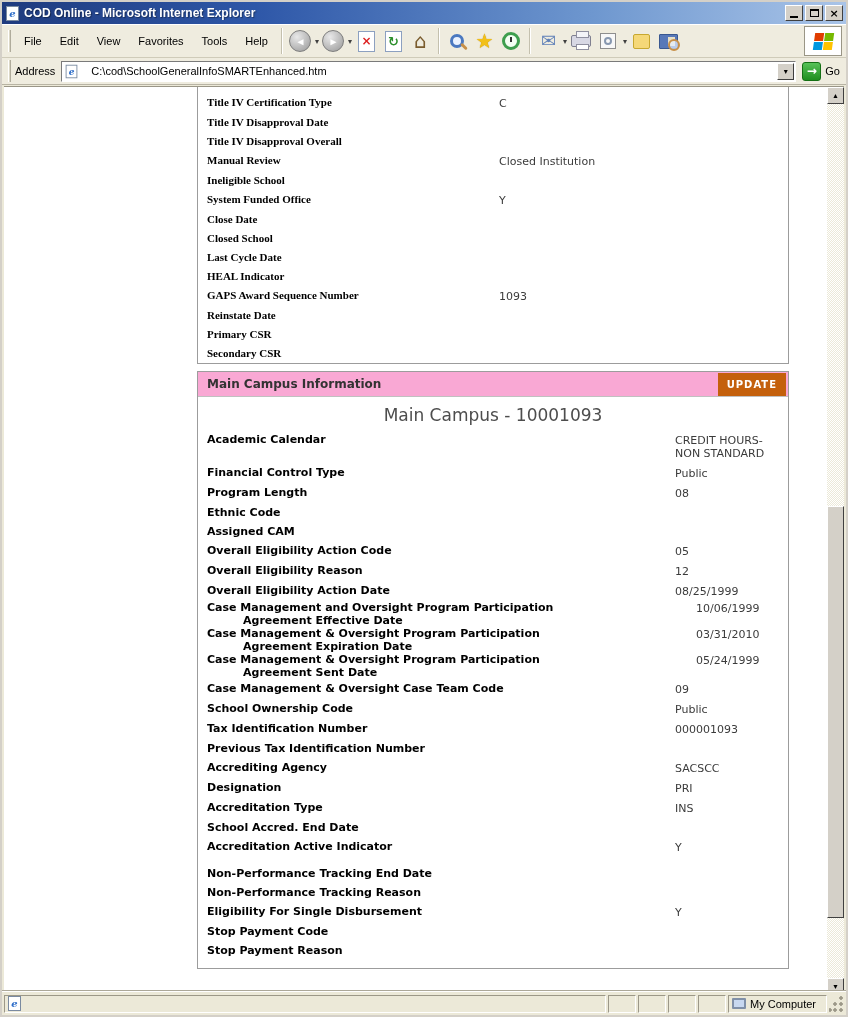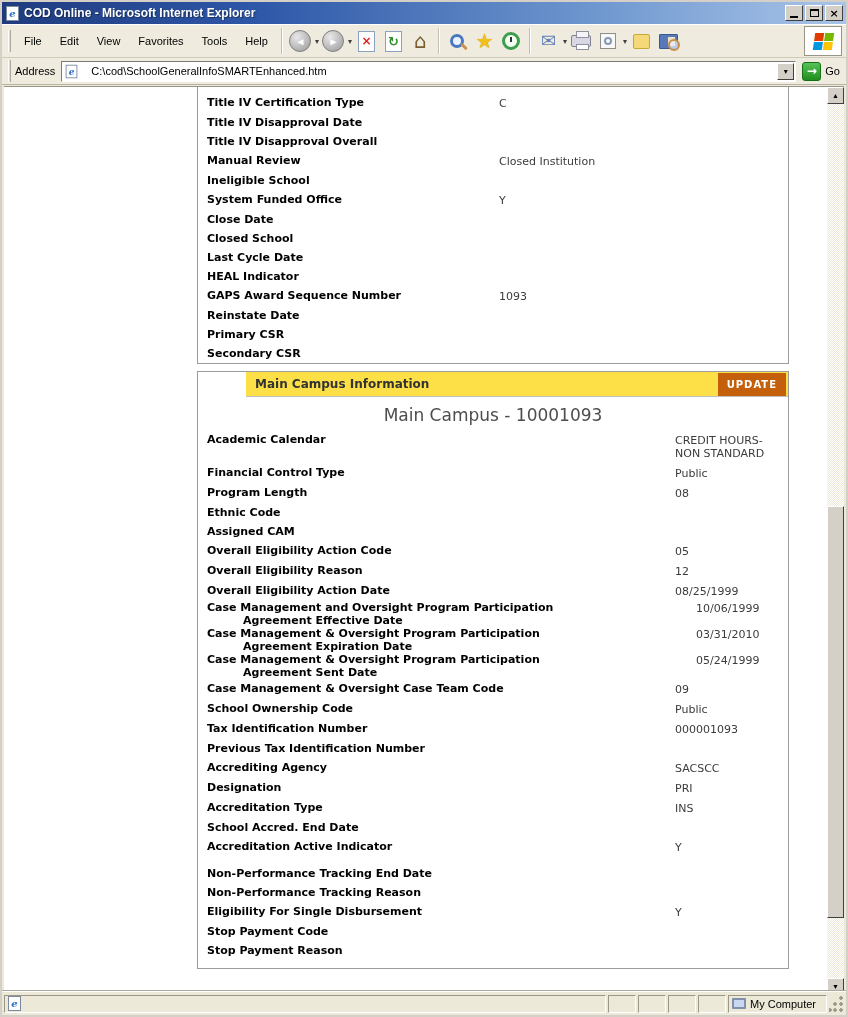--- a/index.html
+++ b/index.html
@@ -97,27 +97,27 @@
   .content{ position:absolute; top:84px; left:2px; right:2px; height:909px;
     background:#fff; border-top:1px solid #9A9687; overflow:hidden;}
   .doc{ position:absolute; left:193px; top:0; width:592px;
     font-family:"DejaVu Sans", sans-serif; }
   .sec{ border:1px solid #9C9C9C; background:#fff; }
   .sec1{ border-top:none; padding:6px 0 0 0; }
   .sec2{ margin-top:7px; padding-bottom:8px; }
   .frow{ display:flex; align-items:flex-start; padding:3px 0 3px 9px; }
   .frow.two{ padding-top:0; padding-bottom:0;gap:21px; }
   .flabel{ font:bold 11px "DejaVu Sans", sans-serif; color:#000; line-height:13px; }
-  .sec1 .flabel{ flex:0 0 292px; }
+  .sec1 .flabel{ flex:0 0 292px;font-family:Liberation Serif, serif; }
   .sec2 .flabel{ flex:0 0 468px; }
   .flabel2{ padding-left:36px; font:bold 11px "DejaVu Sans", sans-serif; line-height:13px; }
   .fvalue{ font:11px "DejaVu Sans", sans-serif; color:#3B3B3B; line-height:13px;
     white-space:pre-line; flex:1; padding-top:1px; }
-  .sec-header{ height:25px; background:#fde047; display:flex; align-items:center;
-    padding:0 2px 0 9px; border-bottom:1px solid #C0C0C0;margin-left:48px;}
+  .sec-header{ height:25px; background:#f9a8d4; display:flex; align-items:center;
+    padding:0 2px 0 9px; border-bottom:1px solid #C0C0C0;}
   .sec-header-text{ font:bold 12px "DejaVu Sans", sans-serif; color:#333; }
   .update-btn{ margin-left:auto; background:#C4600C; color:#fff;
     font:bold 10px "DejaVu Sans", sans-serif; letter-spacing:1px; padding:6px 9px; cursor:pointer;}
   .campus-title{ text-align:center; font:17px "DejaVu Sans", sans-serif; color:#4D4D4D; padding:8px 0 5px;}
   
   .vscroll{ position:absolute; top:0; right:0; width:17px; height:100%;
     background-image:conic-gradient(#ECE9D8 25%, #fff 0 50%, #ECE9D8 0 75%, #fff 0);
     background-size:2px 2px; }
   .sb-btn{ position:absolute; left:0; width:17px; height:17px; background:#D4D0C8;
     border:1px solid; border-color:#FFFFFF #404040 #404040 #FFFFFF;

